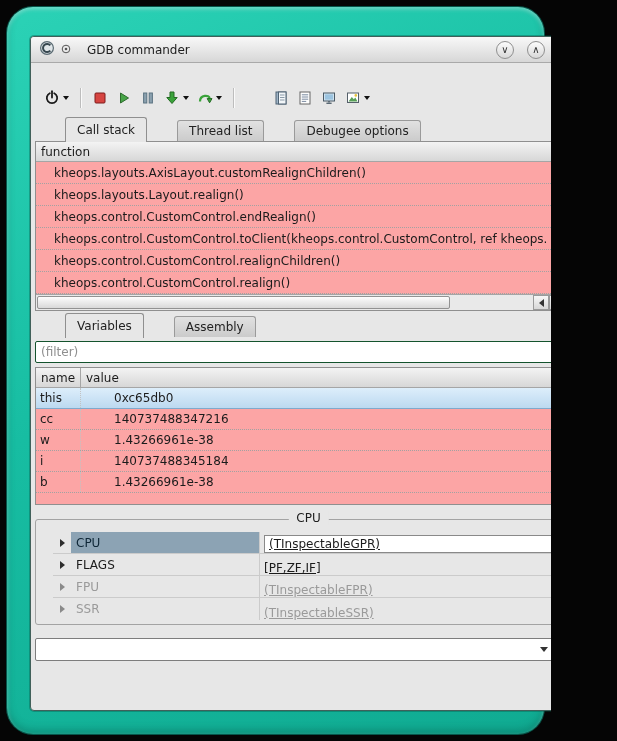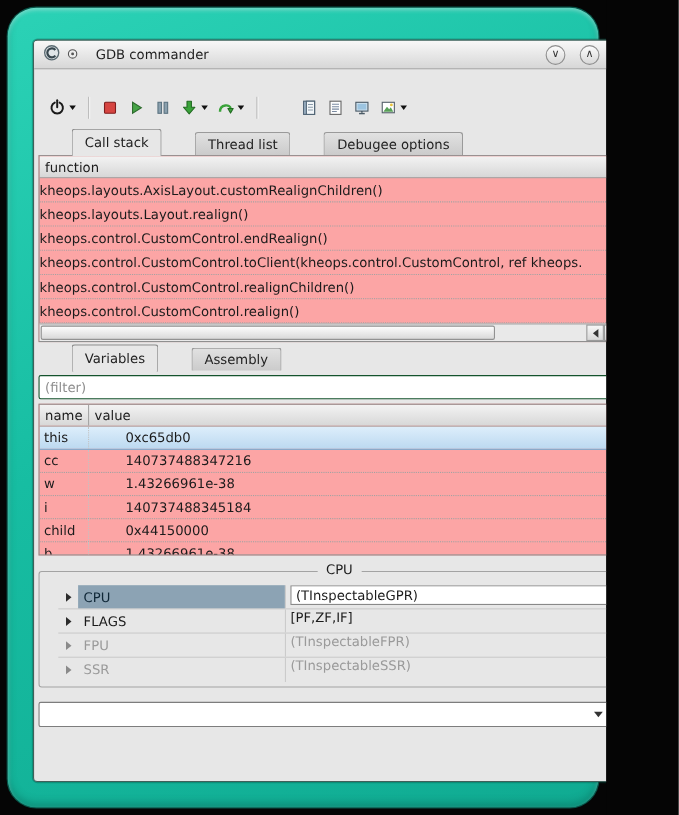--- a/index.html
+++ b/index.html
@@ -48,21 +48,21 @@
   .cs-panel  { height:170px; display:grid; grid-template-columns:1fr 16px; grid-template-rows:1fr 16px; }
   .vars-panel{ height:138px; display:grid; grid-template-columns:1fr 16px; grid-template-rows:1fr; }
 
   .cs-content, .vars-content { overflow:hidden; display:flex; flex-direction:column; }
   .col-header { height:20px; flex:none; display:flex; align-items:center;
                 background:linear-gradient(#f3f3f3,#d7d7d7); border-bottom:1px solid #a5a5a5; }
   .col-header .hd { padding:0 5px; height:100%; display:flex; align-items:center; }
   .vh-name { width:45px; flex:none; border-right:1px solid #a5a5a5; }
   .vh-val  { flex:1; }
 
-  .cs-row { height:22px; flex:none; display:flex; align-items:center; padding:0 0;
+  .cs-row { height:22px; flex:none; display:flex; align-items:center; padding:0 18px;
             border-bottom:1px dotted #a2a2a2; white-space:nowrap; overflow:hidden; }
 
   .var-row { height:21px; flex:none; display:flex; align-items:stretch; border-bottom:1px dotted #a2a2a2;gap:27px; }
   .var-name { width:45px; flex:none; padding:0 4px; display:flex; align-items:center;
               border-right:1px dotted #c2c2c2; overflow:hidden; }
   .var-val  { flex:1; padding:0 6px; display:flex; align-items:center; white-space:nowrap; overflow:hidden; }
   .var-row.sel { background:linear-gradient(#ddeefb,#bcd9f0); border-bottom:1px solid #7fa9cc; }
 
   
   .vscroll { border-left:1px solid #a5a5a5; background:#e9e9e9; display:flex; flex-direction:column; }
@@ -94,21 +94,21 @@
                position:relative; padding:12px 17px 4px; }
   .legend { position:absolute; top:-9px; left:50%; transform:translateX(-50%);
             background:#e7e7e7; padding:0 8px; color:#1d1d1d; }
   .cpu-row { height:22px; display:flex; align-items:stretch; border-bottom:1px solid #cbcbcb; }
   .cpu-row:last-child { border-bottom:none; }
   .cpu-arrow { width:18px; flex:none; display:flex; align-items:center; justify-content:center; }
   .cpu-arrow .tri-right { border-left-color:#2c2c2c; }
   .cpu-row.dis .cpu-arrow .tri-right { border-left-color:#8a8a8a; }
   .cpu-name { width:188px; flex:none; padding:0 5px; display:flex; align-items:center; }
   .cpu-row.selrow .cpu-name { background:#8ca3b4; color:#0f2737; }
-  .cpu-val { flex:1; padding:0 4px; display:flex; align-items:flex-start; border-left:1px solid #cbcbcb; overflow:hidden; }
+  .cpu-val { flex:1; padding:0 4px; display:flex; align-items:flex-end; border-left:1px solid #cbcbcb; overflow:hidden;text-decoration:underline; }
   .cpu-edit { flex:1; height:18px; background:#fff; border:1px solid #898989; display:flex;
               align-items:center; padding:0 4px; margin-right:2px; overflow:hidden; white-space:nowrap; }
   .cpu-row.dis .cpu-name, .cpu-row.dis .cpu-val { color:#9a9a9a; }
 
   
   .cmd-row { flex:none; margin:13px 4px 0; display:flex; align-items:center; }
   .combo { flex:1; height:23px; border:1px solid #7d7d7d; border-radius:2px; background:#fff;
            display:flex; align-items:center; }
   .combo input { flex:1; border:none; outline:none; background:transparent; height:100%;
                  padding:0 5px; font:12px "DejaVu Sans",sans-serif; color:#222; }
@@ -298,24 +298,20 @@
           </div>
           <div class="var-row">
             <span class="var-name">w</span>
             <span class="var-val">1.43266961e-38</span>
           </div>
           <div class="var-row">
             <span class="var-name">i</span>
             <span class="var-val">140737488345184</span>
           </div>
           <div class="var-row">
-            <span class="var-name">child</span>
-            <span class="var-val">0x44150000</span>
-          </div>
-          <div class="var-row">
             <span class="var-name">b</span>
             <span class="var-val">1.43266961e-38</span>
           </div>
         </div>
         <div class="vscroll">
           <span class="sb-btn">
               <i class="tri-up"></i>
             </span>
           <span class="v-thumb" style="height:46px"></span>
           <span class="sb-fill"></span>

